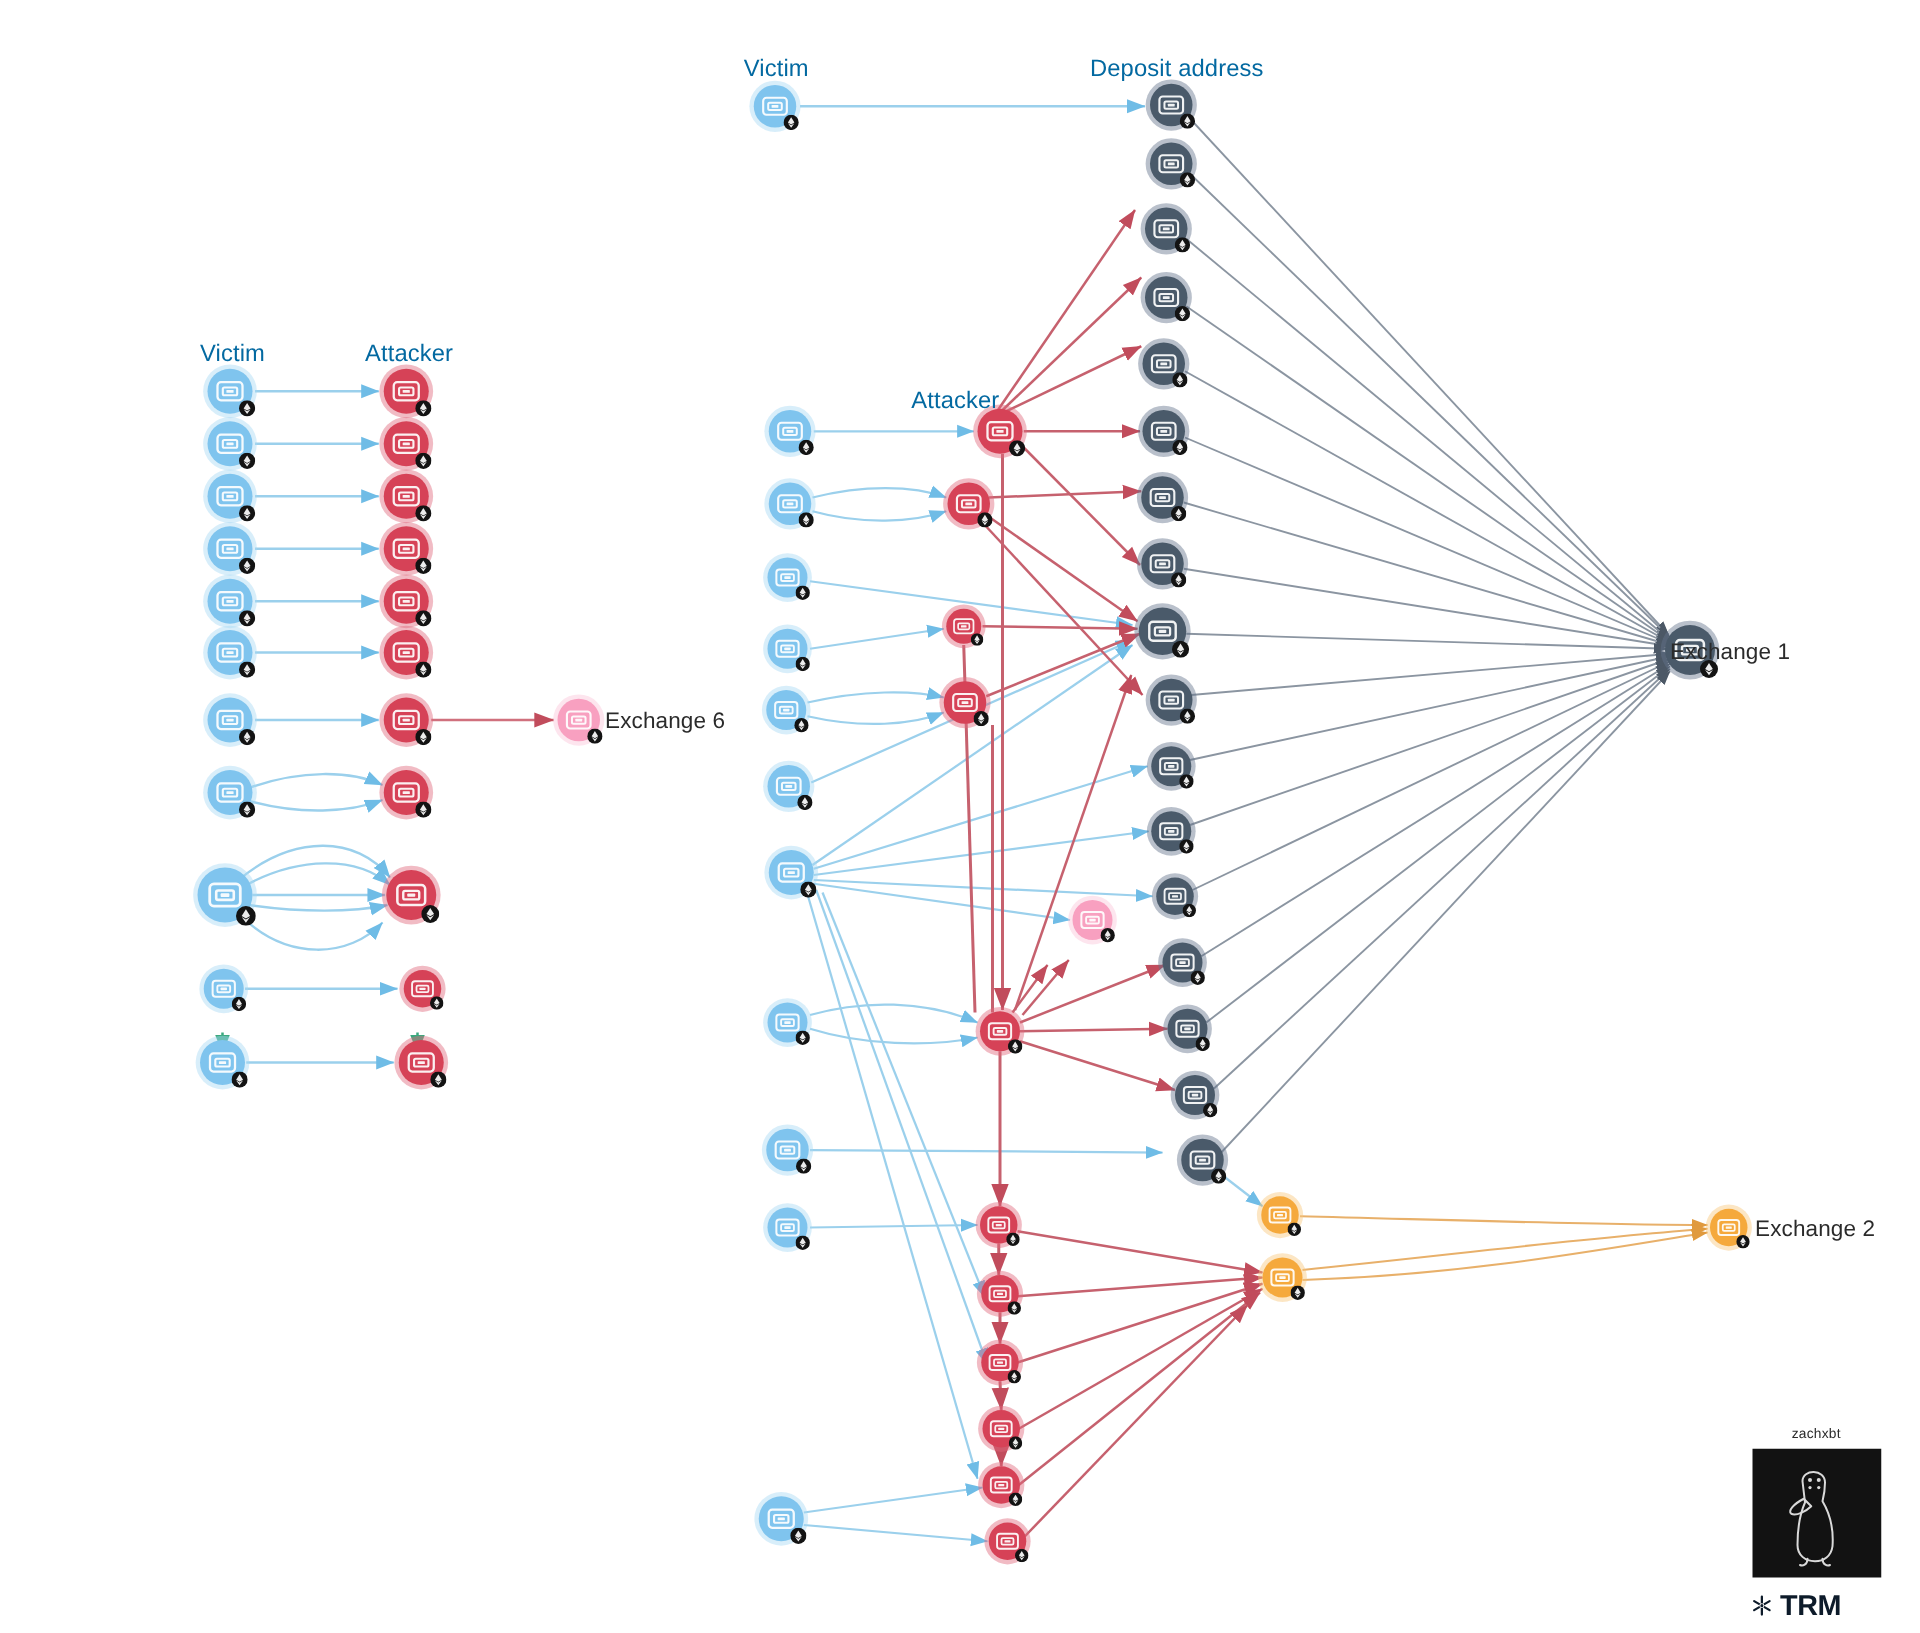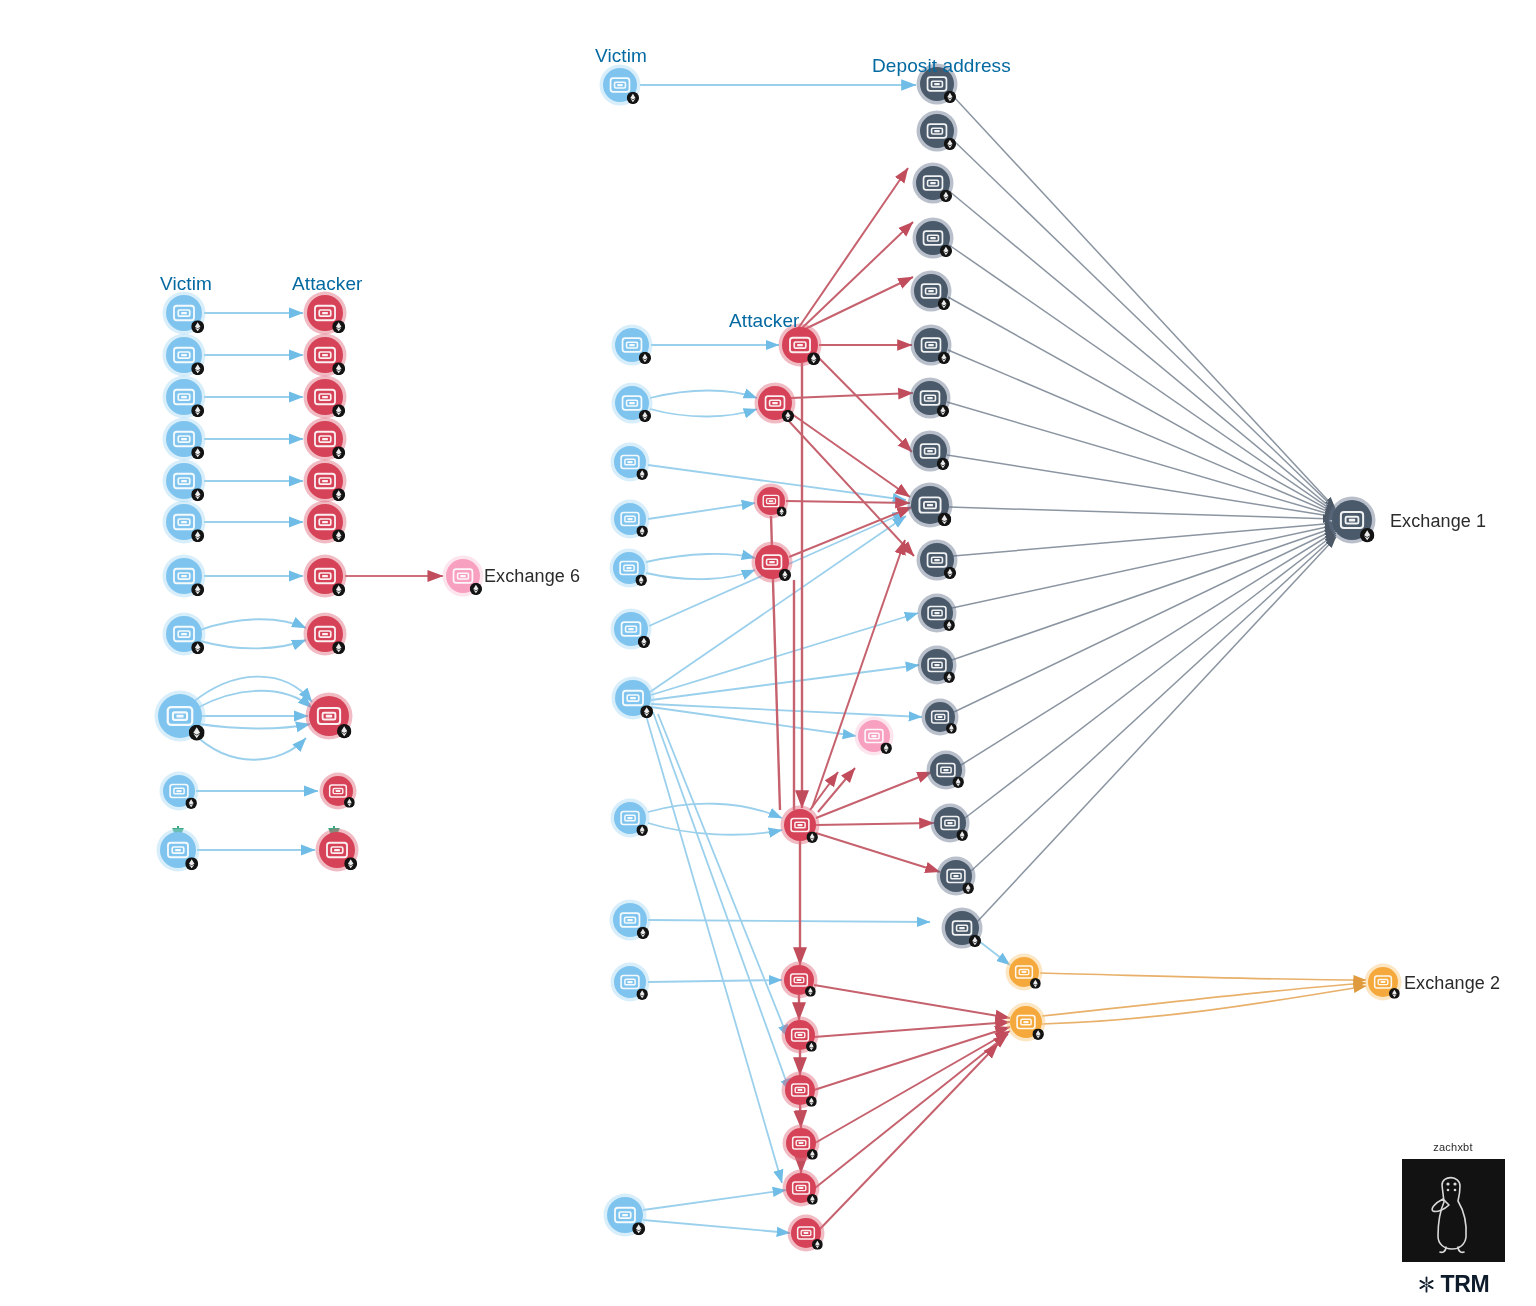--- a/index.html
+++ b/index.html
@@ -58,21 +58,21 @@
     width: 103px;
     height: 103px;
     background: #121212;
     display: block;
     margin: 0 auto;
   }
   #watermark .trm {
     margin-top: 9px;
     display: flex;
     align-items: center;
-    justify-content: center;
+    justify-content: flex-start;
     gap: 5px;
   }
   #watermark .trm-word {
     font-family: "Liberation Sans", sans-serif;
     font-size: 23px;
     font-weight: bold;
     color: #0d1b2a;
     letter-spacing: -0.3px;
   }
 </style>
@@ -646,24 +646,24 @@
         <use href="#card-glyph" x="-10.649999999999999" y="-10.649999999999999" width="21.299999999999997" height="21.299999999999997" opacity="0.92"></use>
         <use href="#eth-badge" x="6" y="6" width="10.799999999999999" height="10.799999999999999"></use>
       </g>
     </g>
 </svg>
 
 <div id="labels-layer">
     <div class="col-label" style="left: 160px; top: 273px;">Victim</div>
     <div class="col-label" style="left: 292px; top: 273px;">Attacker</div>
     <div class="col-label" style="left: 595px; top: 45px;">Victim</div>
-    <div class="col-label" style="left: 872px; top: 55px;">Deposit address</div>
+    <div class="col-label" style="left: 872px; top: 45px;">Deposit address</div>
     <div class="col-label" style="left: 729px; top: 310px;">Attacker</div>
     <div class="node-label" style="left: 484px; top: 566px;">Exchange 6</div>
-    <div class="node-label" style="left: 1390px; top: 511px;">Exchange 1</div>
+    <div class="node-label" style="left: 1336px; top: 511px;">Exchange 1</div>
     <div class="node-label" style="left: 1404px; top: 973px; text-align: right;">Exchange 2</div>
   </div>
 
 <div id="watermark">
   <div class="handle">zachxbt</div>
   <div class="avatar">
     <svg viewBox="0 0 103 103" width="103" height="103">
       <g fill="none" stroke="#d9d9d9" stroke-width="1.6" stroke-linecap="round" stroke-linejoin="round">
         <path d="M40 26 C40 16, 58 16, 58 27 C58 34, 57 38, 56 42
                  C62 52, 65 64, 64 78 C63 86, 57 90, 50 90

